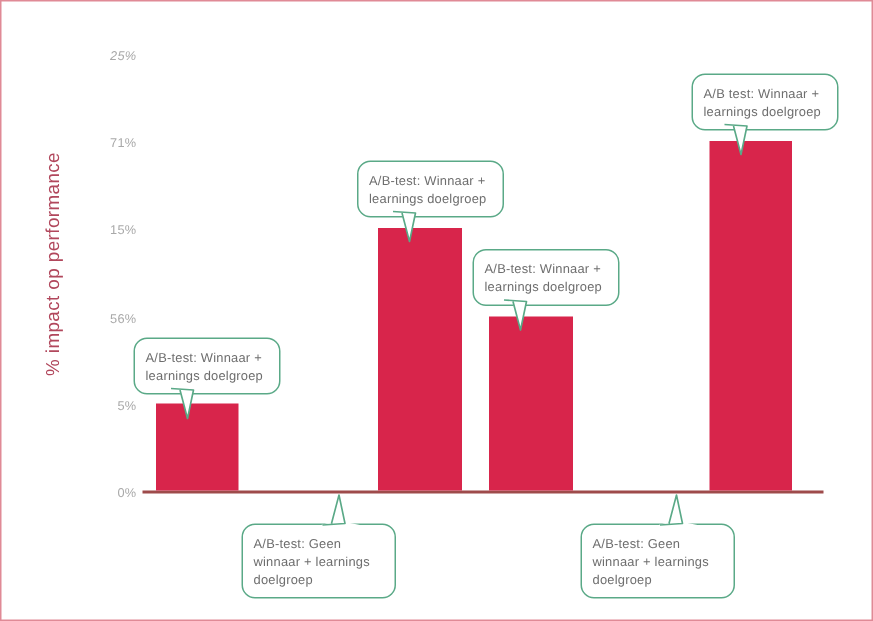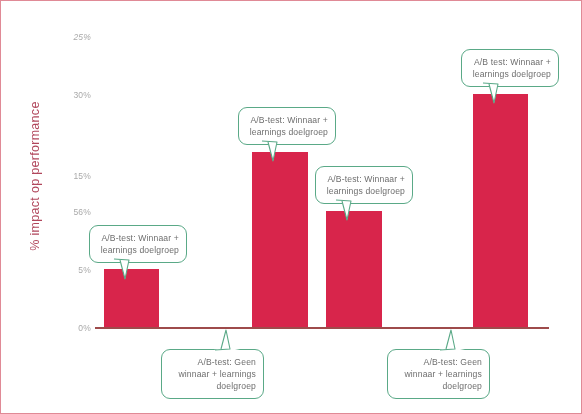--- a/index.html
+++ b/index.html
@@ -73,21 +73,21 @@
   
   .callout {
     position: absolute;
     box-sizing: border-box;
     background: #ffffff;
     border: 1.1px solid #5aa987;
     border-radius: 9px;
     color: #6e6e6e;
     font-size: 8.6px;
     line-height: 12px;
-    text-align: right;
+    text-align: left;
     padding: 6px 7px;
     letter-spacing: 0.15px;
     z-index: 5;
   }
   .callout .line { display: block; }
   .tail {
     position: absolute;
     z-index: 6;
   }
   .tail svg { display: block; overflow: visible; }
@@ -95,22 +95,22 @@
 </head>
 <body>
 
 <div id="page">
   <div id="plot">
 
     <div class="axis-title">% impact op performance</div>
 
     <div class="y-ticks">
       <div class="y-tick-label" style="top:31px;font-style:italic;">25%</div>
-      <div class="y-tick-label" style="top:89px;">30%</div>
-      <div class="y-tick-label" style="top:147px;margin-top:23px;">15%</div>
+      <div class="y-tick-label" style="top:89px;">71%</div>
+      <div class="y-tick-label" style="top:147px;">15%</div>
       <div class="y-tick-label" style="top:206px;">56%</div>
       <div class="y-tick-label" style="top:264px;">5%</div>
       <div class="y-tick-label" style="top:322px;">0%</div>
     </div>
 
     <div class="baseline"></div>
 
     <div class="bar" style="left:103px; width:55px; top:268px; height:58px;"></div>
 
     <div class="bar" style="left:197px; width:55px; top:326px; height:0px;"></div>

